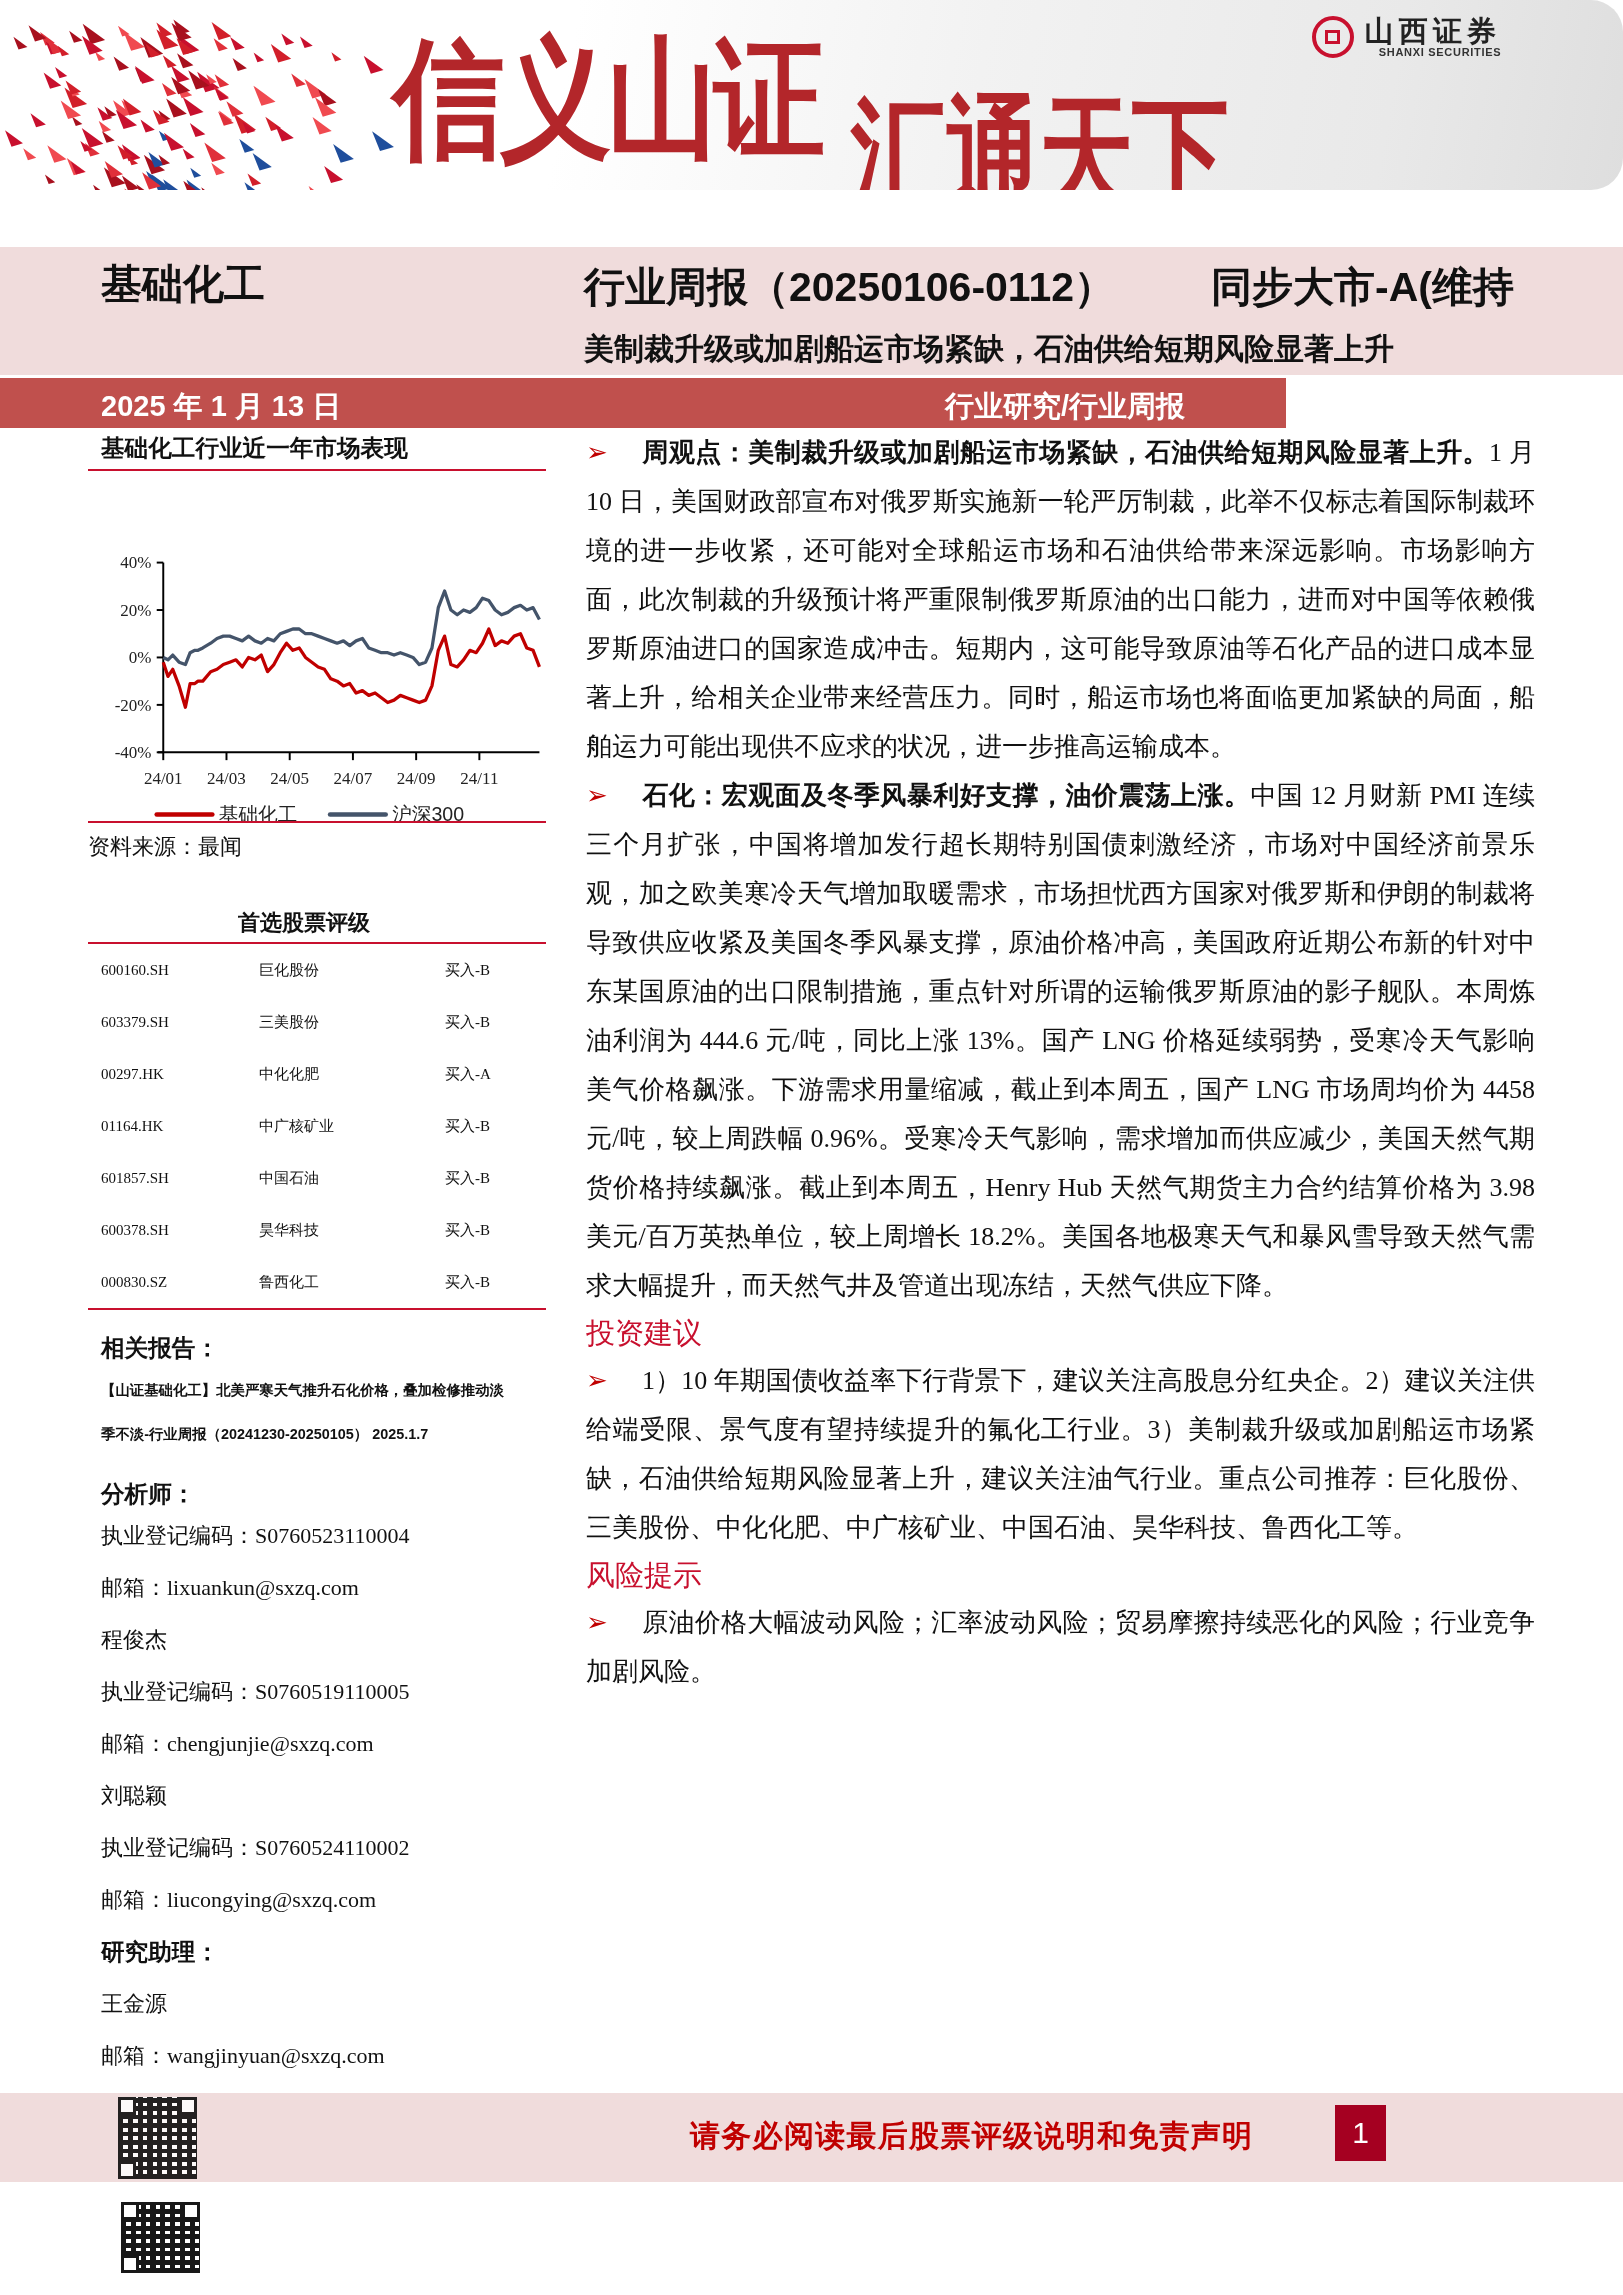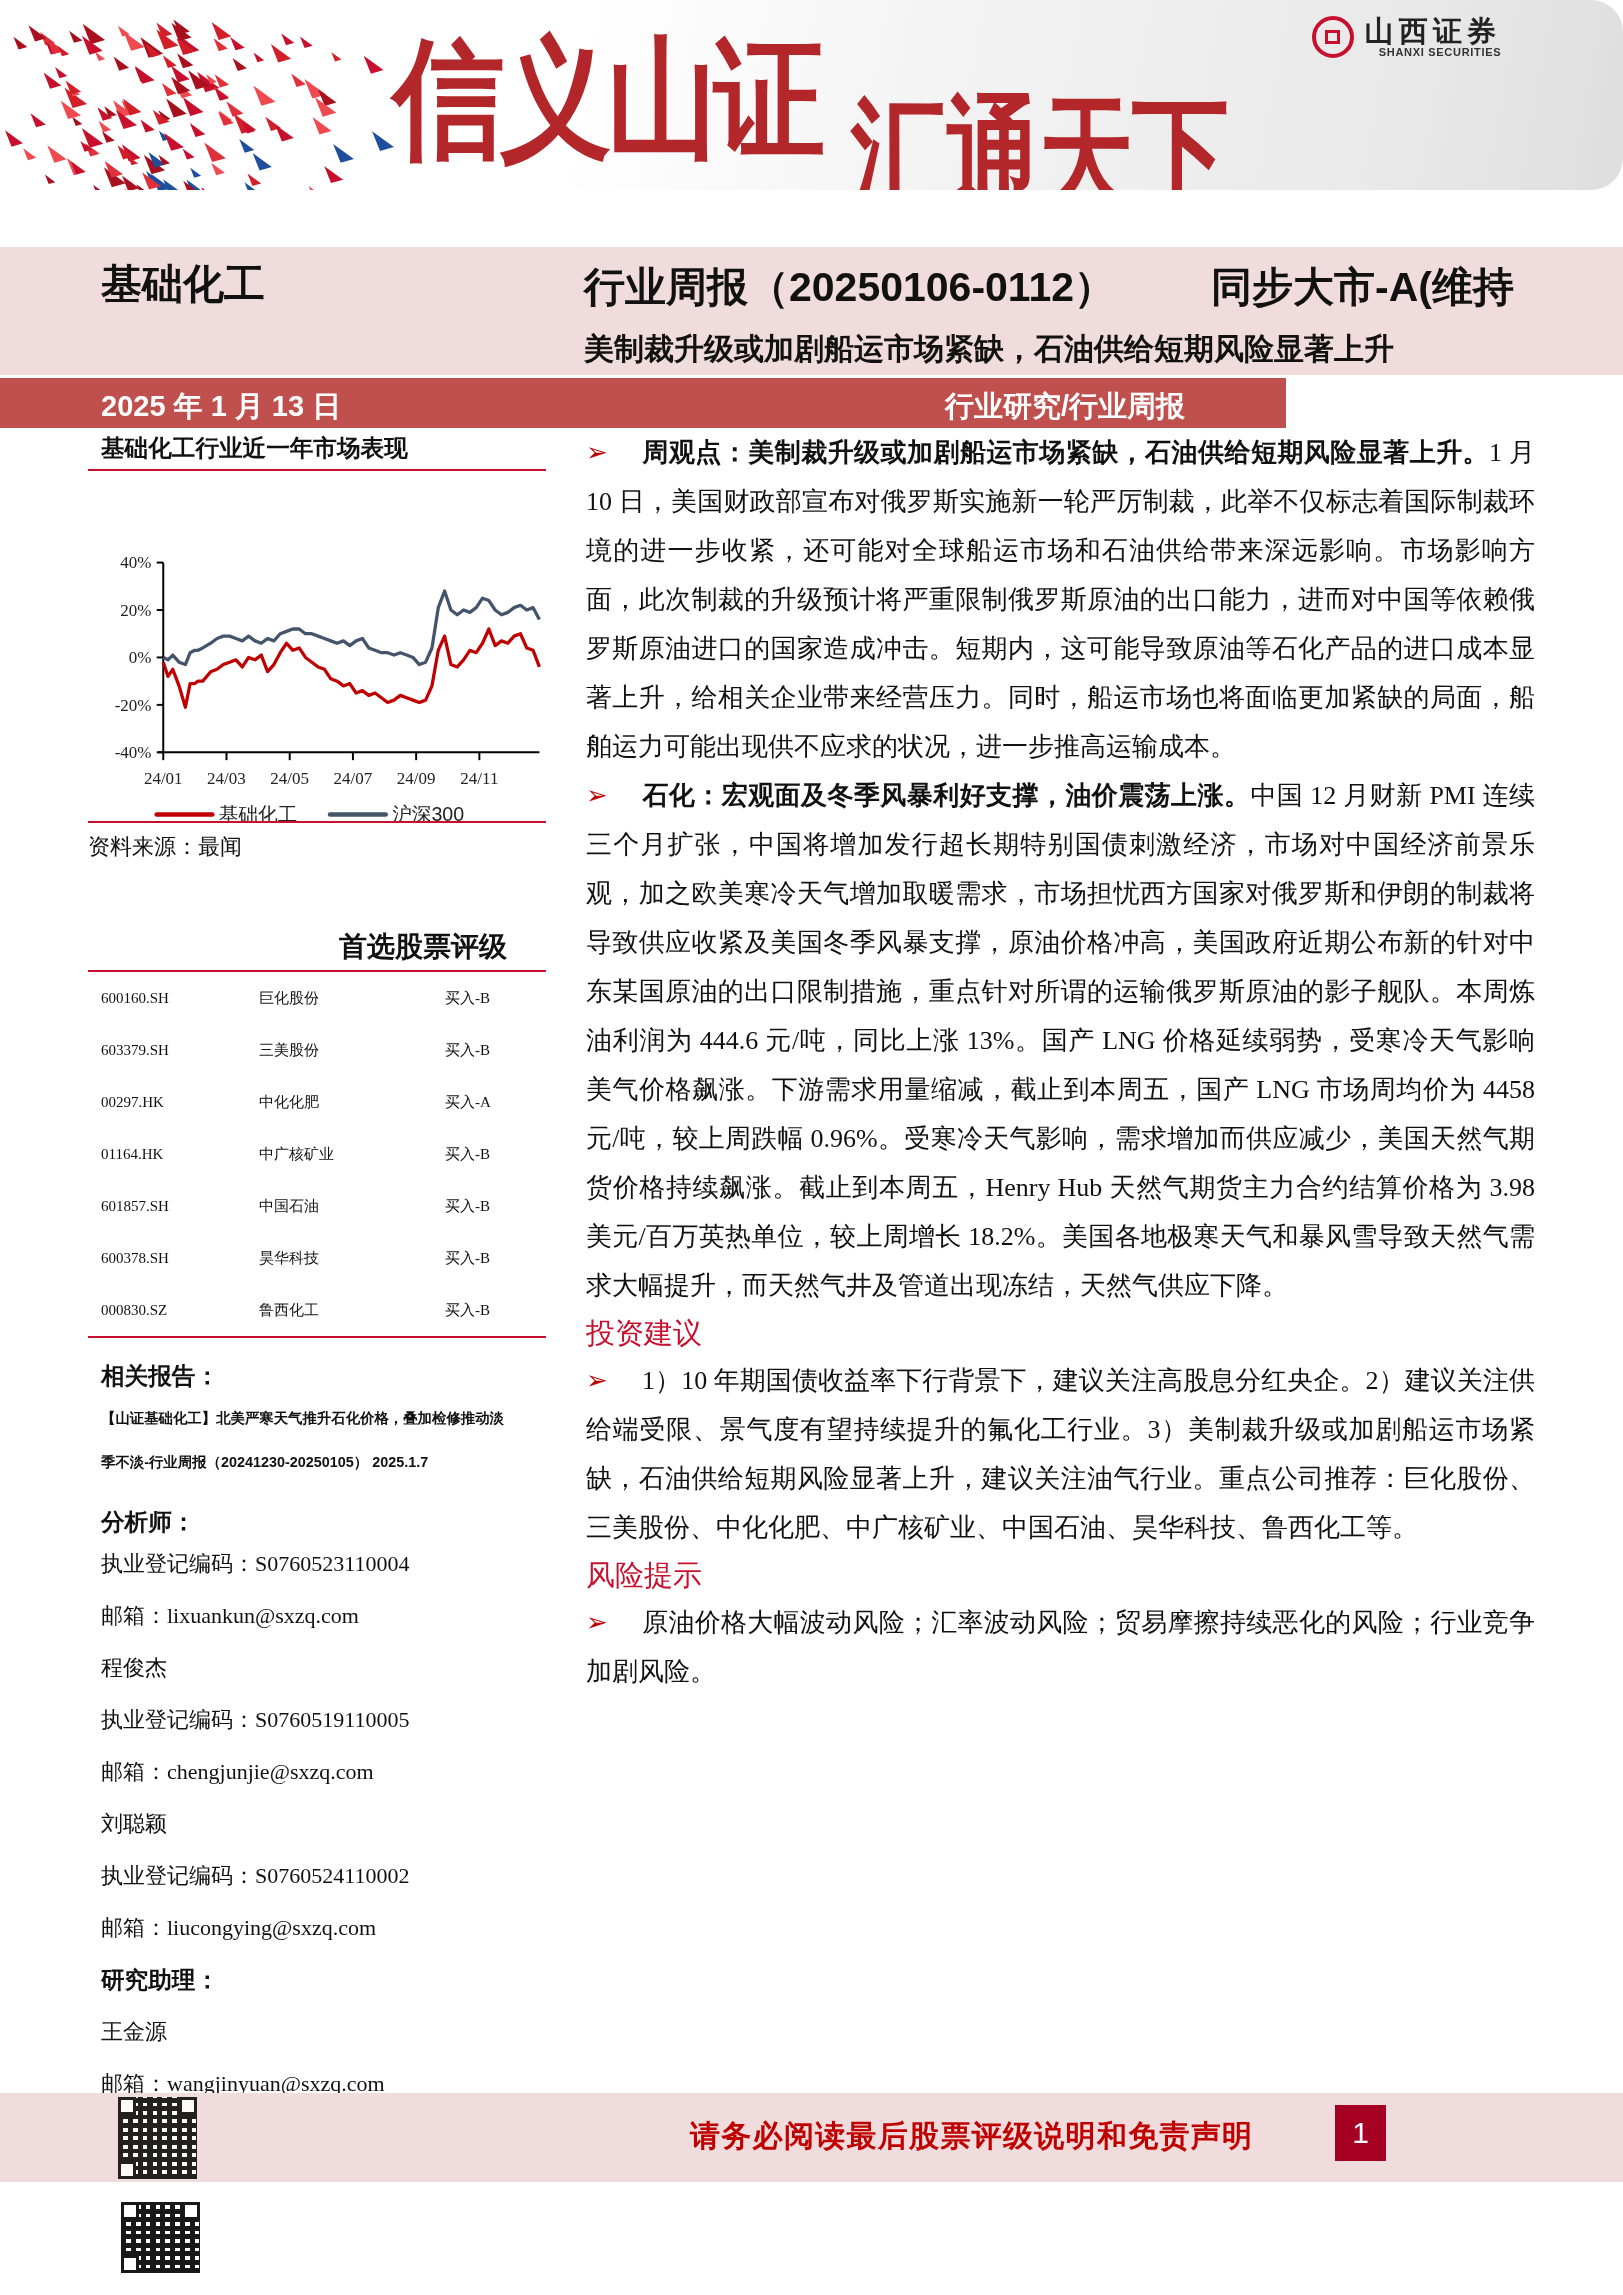--- a/index.html
+++ b/index.html
@@ -35,21 +35,21 @@
   #category { position:absolute; right:101px; top:9.2px; font-size:29px; font-weight:bold; }
 
   
   #left { position:absolute; left:88px; top:428px; width:458px; }
   .left-h { font-size:23.6px; font-weight:bold; padding-left:13px; }
   .red-rule { height:2px; background:#c8102e; }
   #chart-title { margin-top:3.9px; padding-bottom:5.2px; }
   #chart-wrap { height:350px; position:relative; }
   #chart-svg { position:absolute; left:0; top:0; width:458px; height:350px; }
   #source { font-size:22px; padding:9.2px 0 0 0; }
-  #stocks-head { display:flex; justify-content:flex-end; margin-top:66px; padding:0 39px 3.9px 13px; font-size:28px; font-weight:bold; }
+  #stocks-head { display:flex; justify-content:center; margin-top:46px; padding:0 39px 3.9px 13px; font-size:22px; font-weight:bold; }
   .stock-row { display:flex; font-size:15px; height:52px; align-items:center; padding-left:13px; }
   .stock-row .code { width:158px; }
   .stock-row .name { width:186px; }
   .related-h { margin-top:17px; }
   #related-text { font-size:14.4px; font-weight:bold; padding-left:13px; line-height:44px; margin-top:3.9px; }
   .sec-h { font-size:23.6px; font-weight:bold; padding-left:13px; margin-top:22px; }
   .anal { font-size:22px; padding-left:13px; height:52px; line-height:52px; }
 
   
   #right { position:absolute; left:586px; top:428px; width:949px; }

